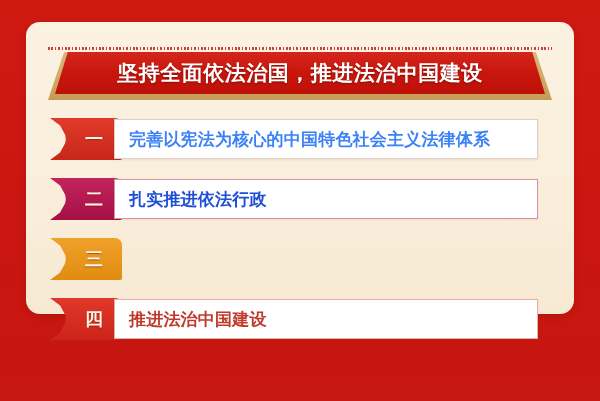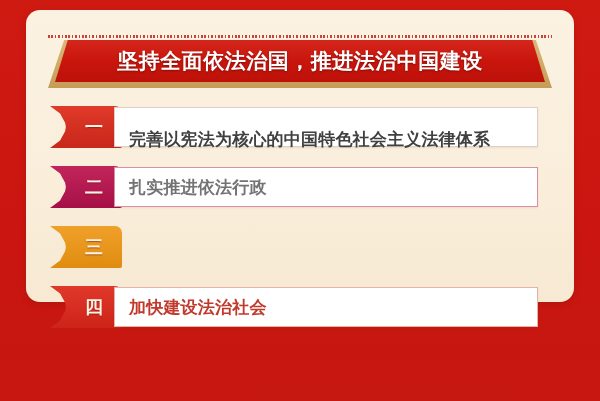--- a/index.html
+++ b/index.html
@@ -20,21 +20,21 @@
     width: 600px;
     height: 401px;
     background: linear-gradient(180deg, #cf1a12 0%, #cb1510 55%, #c61710 100%);
     overflow: hidden;
   }
 
   
   #panel {
     position: absolute;
     left: 26px;
-    top: 10px;
+    top: 22px;
     width: 548px;
     height: 292px;
     background: linear-gradient(180deg, #fbf2e2 0%, #faeedb 60%, #f7e9d2 100%);
     border-radius: 14px;
     box-shadow: 0 2px 6px rgba(120, 20, 10, 0.28);
   }
 
   
   #dotted-rule {
     position: absolute;
@@ -171,43 +171,43 @@
       <div id="title-text">坚持全面依法治国，推进法治中国建设</div>
     </div>
 
     <div id="rows">
 
       <div class="row">
         <div class="marker" style="background: linear-gradient(rgb(224, 58, 42) 0%, rgb(200, 39, 26) 100%);">
           <div class="marker-num">一</div>
         </div>
         <div class="textbox" style="border-color: rgb(221, 207, 200);">
-          <div class="textbox-label" style="color: #404040; margin-top: 12px;">完善以宪法为核心的中国特色社会主义法律体系</div>
+          <div class="textbox-label" style="color: #3b82f6;">完善以宪法为核心的中国特色社会主义法律体系</div>
         </div>
       </div>
 
       <div class="row">
         <div class="marker" style="background: linear-gradient(rgb(194, 37, 92) 0%, rgb(166, 16, 70) 100%);">
           <div class="marker-num">二</div>
         </div>
         <div class="textbox" style="border-color: rgb(217, 143, 164);">
-          <div class="textbox-label" style="color: #737373;">扎实推进依法行政</div>
+          <div class="textbox-label" style="color: #1d4ed8;">扎实推进依法行政</div>
         </div>
       </div>
 
       <div class="row">
         <div class="marker" style="background: linear-gradient(rgb(240, 161, 42) 0%, rgb(224, 140, 16) 100%);">
           <div class="marker-num">三</div>
         </div>
       </div>
 
       <div class="row">
         <div class="marker" style="background: linear-gradient(rgb(224, 57, 42) 0%, rgb(204, 36, 24) 100%);">
           <div class="marker-num">四</div>
         </div>
         <div class="textbox" style="border-color: rgb(224, 179, 171);">
-          <div class="textbox-label" style="color: rgb(192, 57, 43);">加快建设法治社会</div>
+          <div class="textbox-label" style="color: rgb(192, 57, 43);">推进法治中国建设</div>
         </div>
       </div>
 
     </div>
   </div>
 </div>
 
 </body></html>

